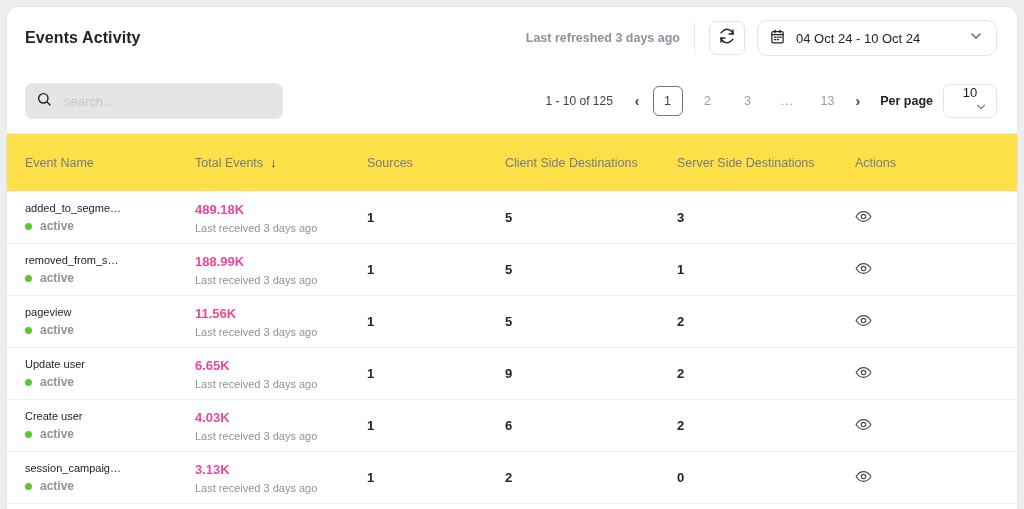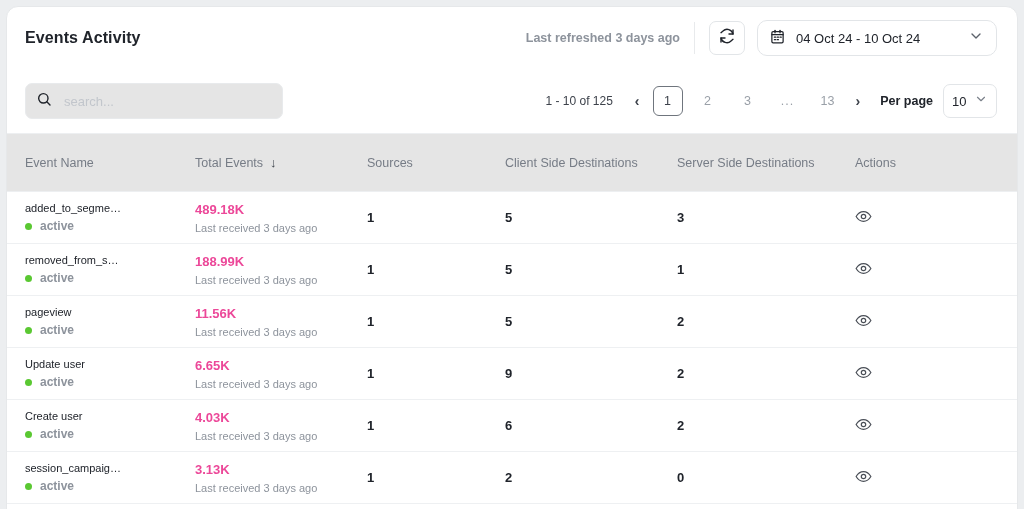--- a/index.html
+++ b/index.html
@@ -87,28 +87,28 @@
     color: #3d424b; border: 1px solid #6f757d; border-radius: 6px;
     width: 30px;
   }
   .pg-num.ellipsis { cursor: default; letter-spacing: 1px; }
   .perpage-label {
     font-size: 12.5px; color: #20242b; font-weight: 700; margin: 0 10px 0 12px;
     white-space: nowrap;
   }
   .perpage-select {
     width: 54px; height: 34px; border: 1px solid #e2e5e8; border-radius: 7px;
-    display: flex; align-items: center; padding: 0 8px; cursor: pointer;
+    display: flex; align-items: center; padding: 0 8px; cursor: pointer; flex-direction: column;
   }
   .perpage-value { font-size: 13px; color: #20242b; }
   .perpage-chev { margin-left: auto; }
 
   
   table { width: 100%; border-collapse: collapse; table-layout: fixed; }
-  thead tr { background: #e5e5e5; }
+  thead tr { background: #fde047; }
   th {
     text-align: left; font-size: 12.5px; font-weight: 400; color: #767c86;
     padding: 12px 0 12px 0; vertical-align: middle; height: 58px;
     border-top: 1px solid #edeff1; border-bottom: 1px solid #edeff1;
   }
   th.c1 { padding-left: 18px; width: 188px; }
   th.c2 { width: 172px; }
   th.c3 { width: 138px; }
   th.c4 { width: 172px; }
   th.c5 { width: 178px; }

